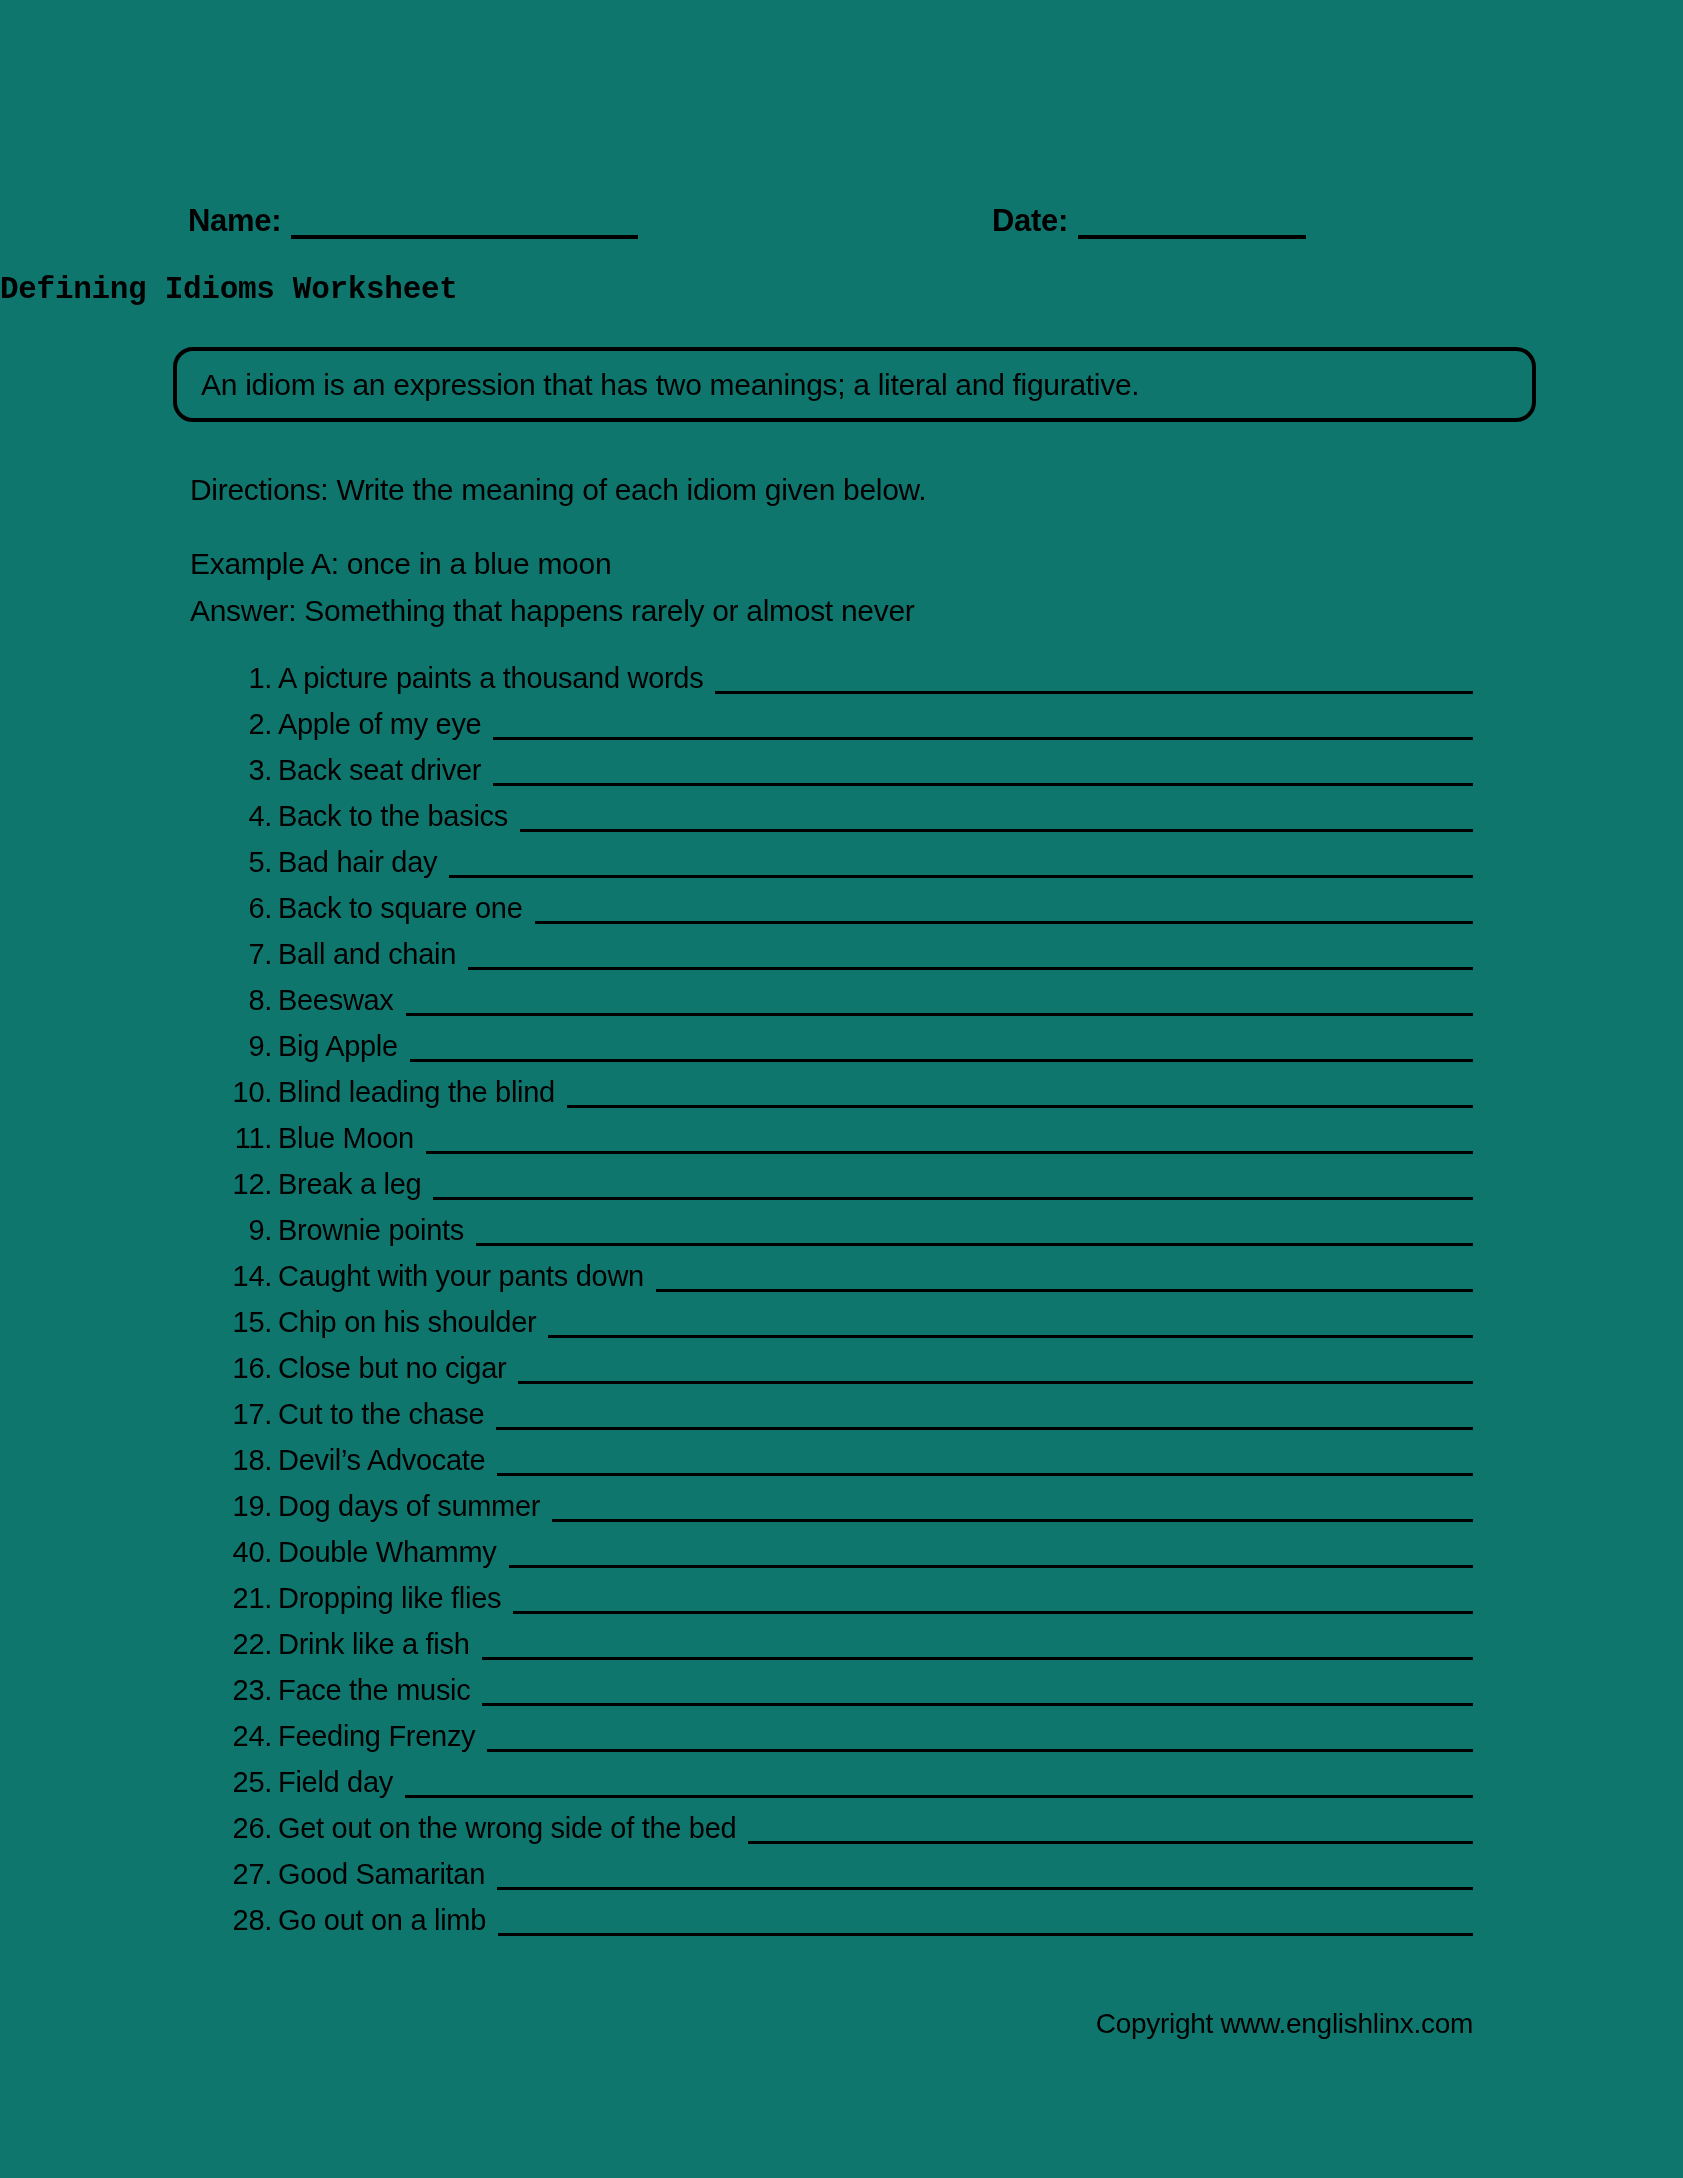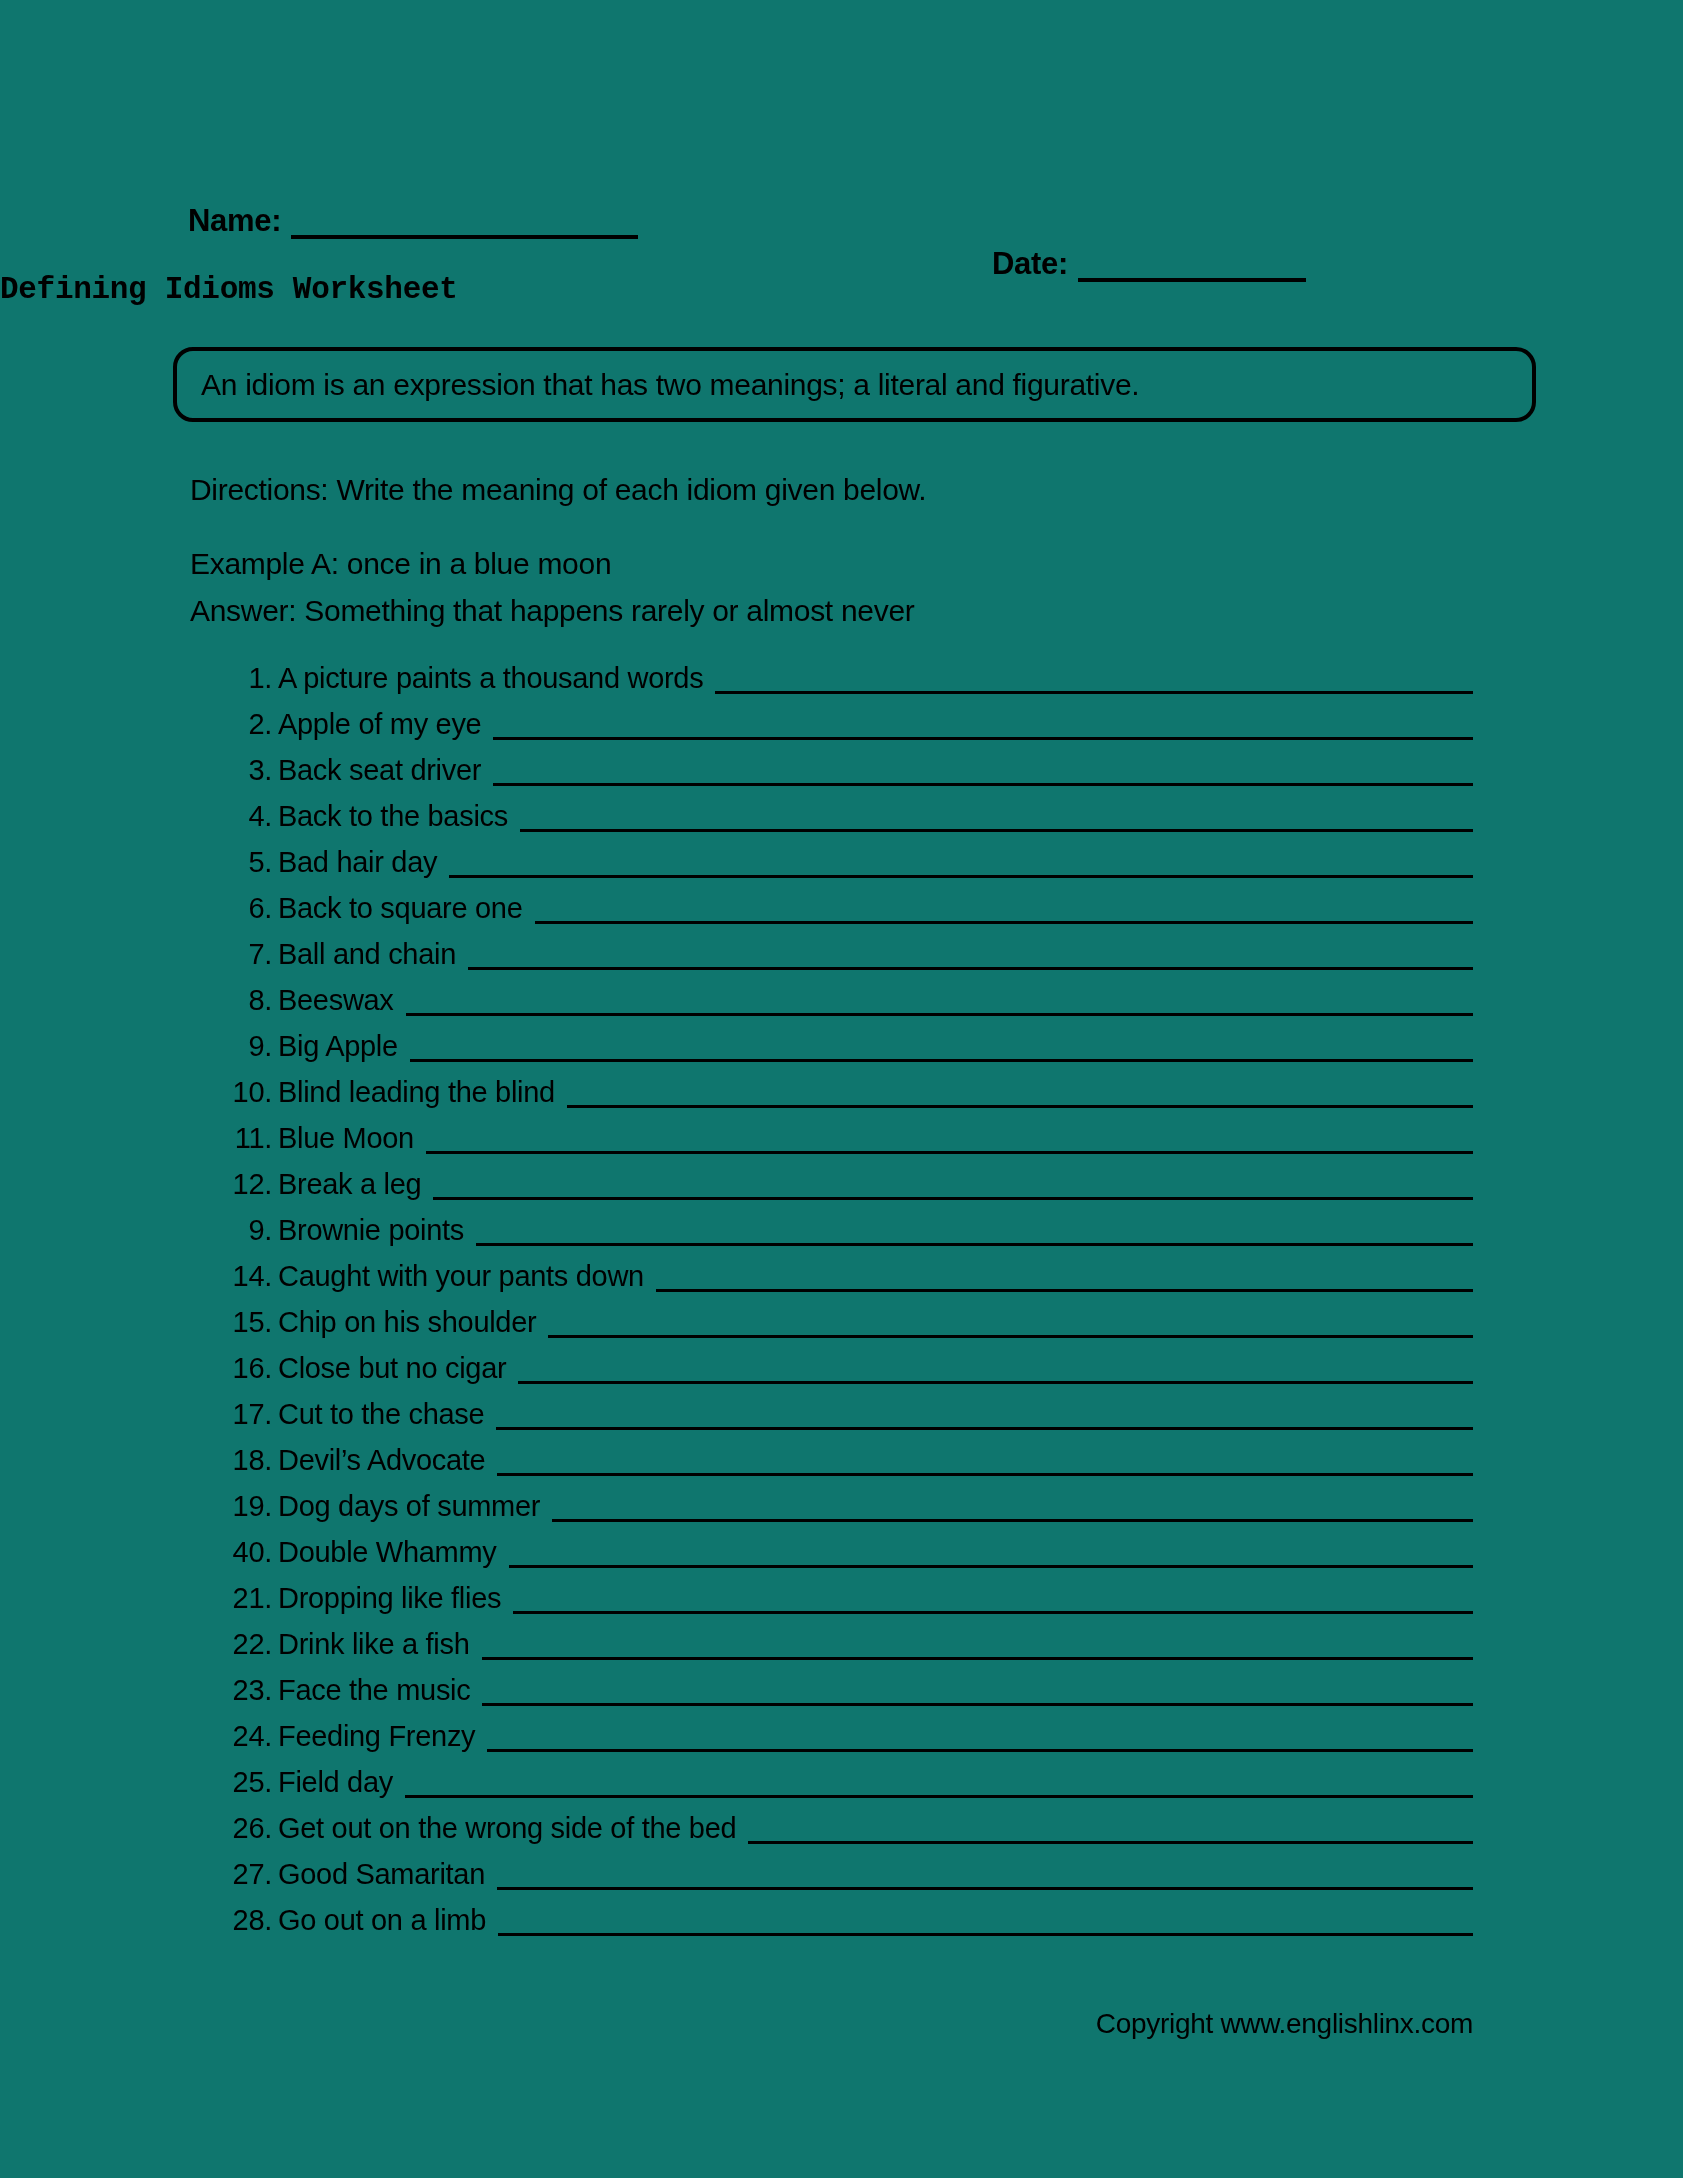--- a/index.html
+++ b/index.html
@@ -27,21 +27,20 @@
     top: 203px;
     display: flex;
     align-items: flex-end;
   }
   .date-group {
     position: absolute;
     left: 992px;
     top: 203px;
     display: flex;
     align-items: flex-end;
-    margin-top: 43px;
   }
   .hdr-label {
     font-size: 31px;
     font-weight: bold;
     line-height: 36px;
   }
   .hblank {
     border-bottom: 4px solid #000;
     height: 30px;
   }

